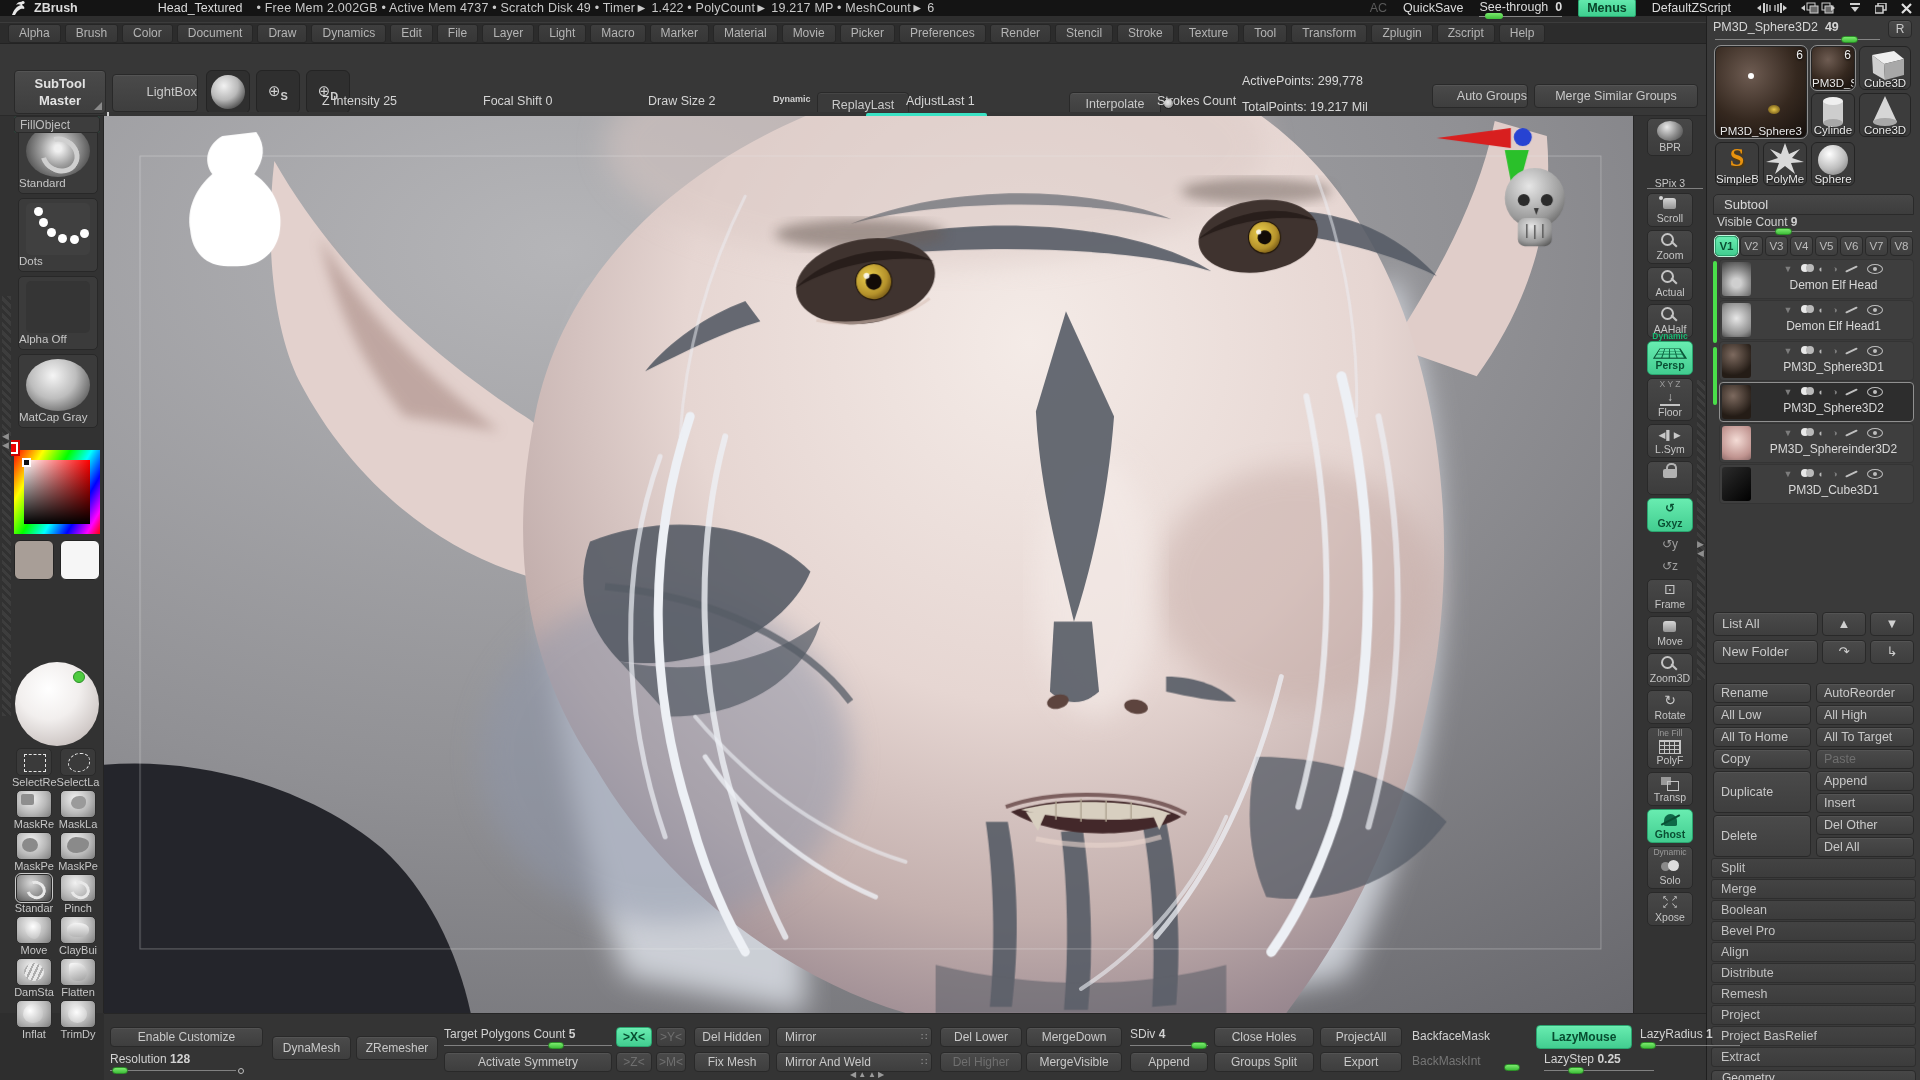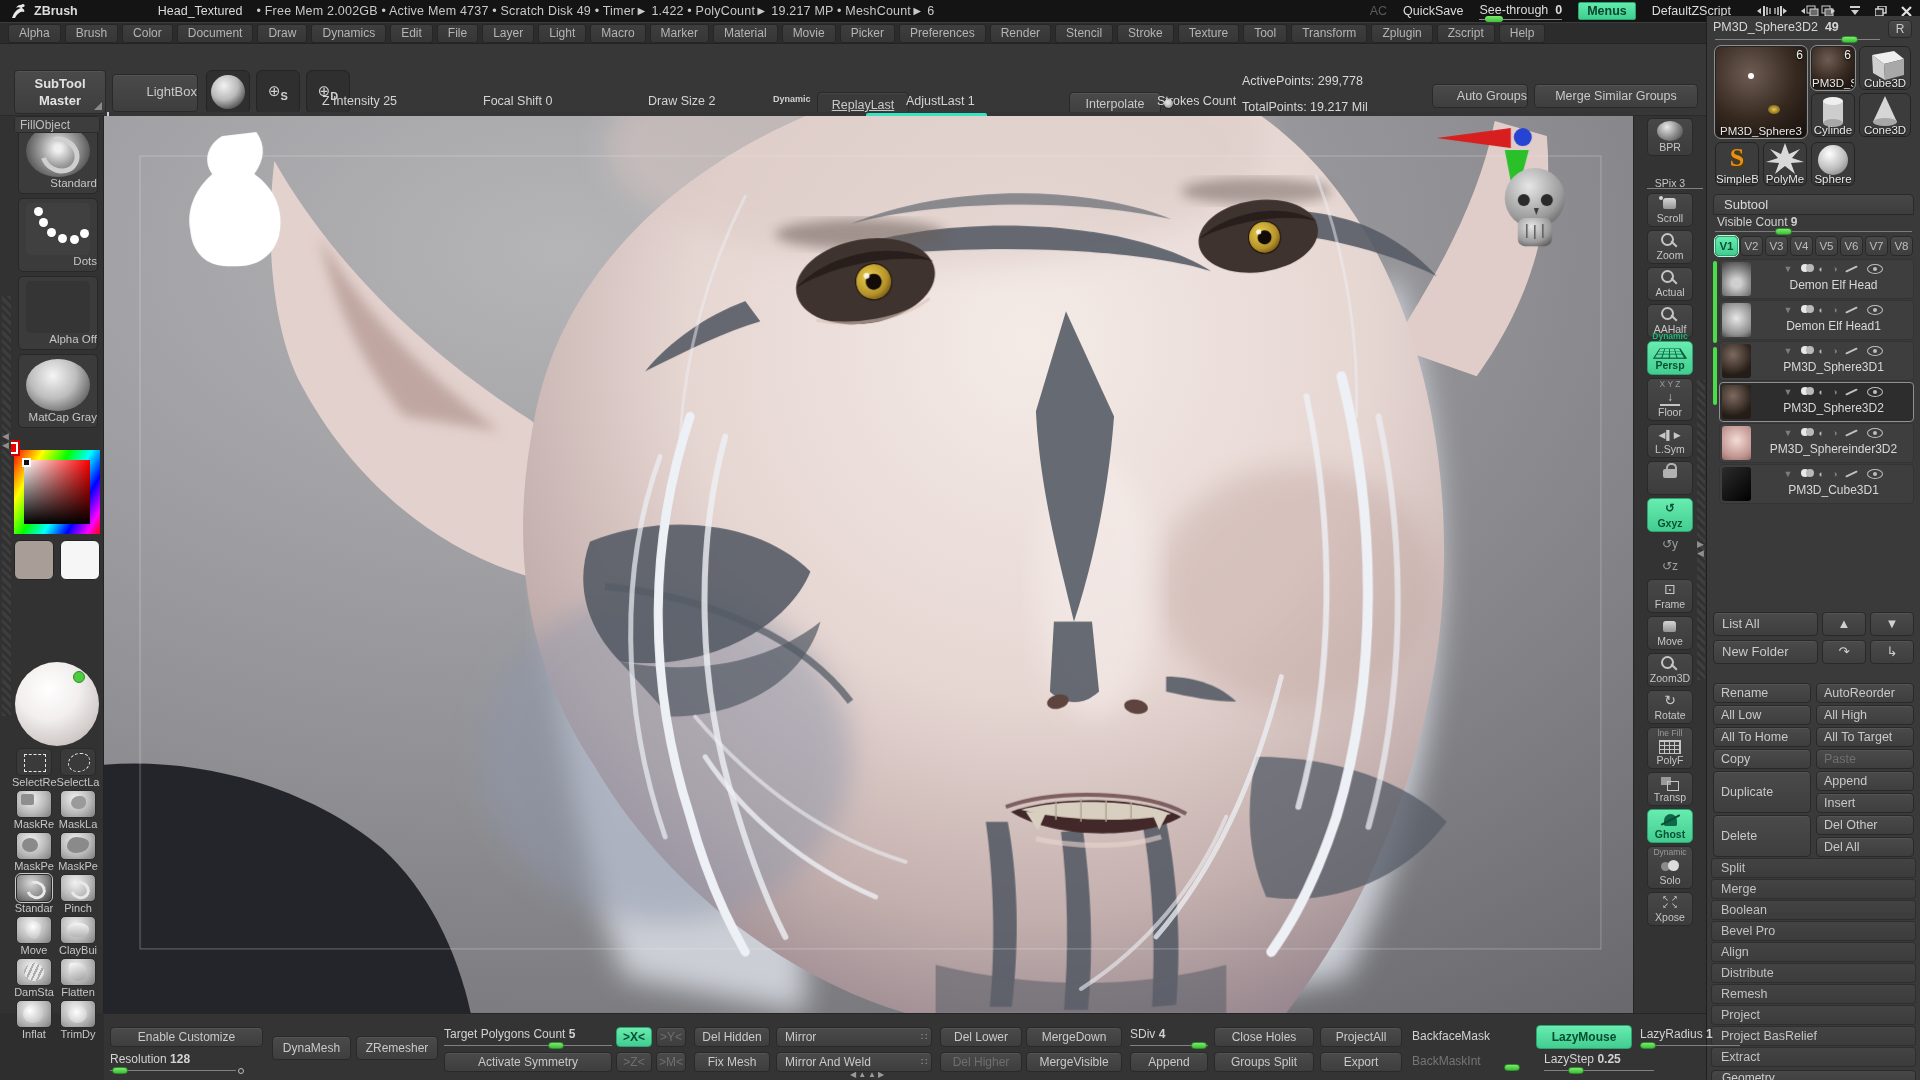--- a/index.html
+++ b/index.html
@@ -1,20 +1,20 @@
 <!DOCTYPE html>
 <html><head>
 <meta charset="utf-8">
 <style>
   html,body{margin:0;padding:0;background:#1b1b1b;}
   *{box-sizing:border-box;font-family:"Liberation Sans","DejaVu Sans",sans-serif;-webkit-user-select:none;user-select:none;}
   #root{position:relative;width:1920px;height:1080px;overflow:hidden;background:#2e2e2e;}
 
   
-  #titlebar{position:absolute;left:0;top:0;width:1920px;height:22px;background:#141414;color:#dcdcdc;font-size:12.5px;display:flex;align-items:center;}
+  #titlebar{position:absolute;left:0;top:0;width:1920px;height:16px;background:#141414;color:#dcdcdc;font-size:12.5px;display:flex;align-items:center;}
   #titlebar .logo{width:20px;height:16px;margin:0 6px 0 8px;}
   #titlebar .app{font-weight:bold;margin-right:80px;}
   #titlebar .doc{margin-right:14px;}
   #titlebar .stats{color:#c9c9c9;letter-spacing:.2px;}
   #titlebar .tright{margin-left:auto;display:flex;align-items:center;gap:16px;padding-right:8px;}
   .tb-ac{color:#5a5a5a;}
   .seethru{position:relative;padding-bottom:3px;}
   .seethru .knob{position:absolute;left:6px;bottom:-2px;width:18px;height:6px;border-radius:3px;background:linear-gradient(#7bea6e,#3fbf3a);}
   .seethru .trk{position:absolute;left:0;right:0;bottom:0;height:1px;background:#888;}
   .pill-menus{background:linear-gradient(#63e9ad,#3ecf8f);color:#09452a;font-weight:bold;border-radius:2px;padding:1px 8px;border:1px solid #2aa56f;}
@@ -35,34 +35,34 @@
   #lightbox{position:absolute;left:112px;top:30px;width:86px;height:38px;line-height:34px;font-size:13px;text-align:right;}
   .tool-orb{position:absolute;top:26px;width:44px;height:44px;border-radius:6px;background:#2f2f2f;border:1px solid #242424;display:flex;align-items:center;justify-content:center;}
   .orb-sphere{width:34px;height:34px;border-radius:50%;background:radial-gradient(circle at 38% 32%,#f2f2f2,#b9b9b9 45%,#4c4c4c 80%);}
   .orb-glyph{color:#cfcfcf;font-size:15px;}
   .orb-glyph b{font-size:11px;vertical-align:-4px;}
   .sl{position:relative;color:#d4d4d4;font-size:12.5px;}
   .sl .trk{position:absolute;left:0;right:0;bottom:0;height:1px;background:#cdcdcd;opacity:.5;}
   .sl .knob{position:absolute;bottom:-3px;width:17px;height:7px;border-radius:4px;background:linear-gradient(#7bea6e,#3fbf3a);border:1px solid #2c8f28;}
   .sl .lab{white-space:nowrap;}
   #dyn-lab{position:absolute;left:773px;top:50px;font-size:9px;font-weight:bold;color:#cfcfcf;}
-  #replay{position:absolute;left:817px;top:48px;width:92px;height:26px;line-height:24px;background:#3a3a3a;text-decoration:underline;}
+  #replay{position:absolute;left:817px;top:48px;width:92px;height:26px;line-height:24px;background:#3a3a3a;}
   #interp{position:absolute;left:1069px;top:48px;width:92px;height:24px;line-height:22px;}
   #interp .dot{position:absolute;right:-14px;top:5px;width:11px;height:11px;border-radius:50%;background:radial-gradient(circle at 40% 35%,#efefef,#777);border:1px solid #222;}
   .pts{position:absolute;left:1242px;color:#d8d8d8;font-size:12.5px;white-space:nowrap;}
   #autogrp{position:absolute;left:1432px;top:40px;width:96px;height:24px;line-height:22px;text-align:right;}
   #mergesim{position:absolute;left:1534px;top:40px;width:164px;height:24px;line-height:22px;}
   #ruler{position:absolute;left:104px;top:112px;width:1529px;height:10px;background:#353535;}
   #ruler .line{position:absolute;left:0;right:4px;top:6px;height:1px;background:#6a6a6a;}
   #ruler .tick{position:absolute;left:3px;top:0;width:2px;height:9px;background:#cdcdcd;}
   #progress{position:absolute;left:762px;top:1px;width:121px;height:7px;background:#3ae2c4;border-radius:2px;}
 
   
   #sidebar{position:absolute;left:0;top:116px;width:104px;height:897px;background:#323232;border-right:1px solid #242424;}
-  .side-tile{position:absolute;left:18px;width:80px;background:#3b3b3b;border:1px solid #282828;border-radius:5px;color:#c6c6c6;font-size:11.5px;text-align:right;padding-top:4px;}
+  .side-tile{position:absolute;left:18px;width:80px;background:#3b3b3b;border:1px solid #282828;border-radius:5px;color:#c6c6c6;font-size:11.5px;text-align:left;padding-top:4px;}
   .side-tile .art{width:64px;height:52px;margin:0 auto;border-radius:5px;}
   .art-swirl{background:radial-gradient(circle at 50% 45%,#efefef 8%,#9f9f9f 40%,#585858 75%);border-radius:50% !important;position:relative;}
   .art-swirl::after{content:"";position:absolute;left:14px;top:12px;width:30px;height:26px;border:5px solid #cfcfcf;border-left-color:transparent;border-radius:50%;transform:rotate(30deg);}
   .art-dots{position:relative;background:#404040;}
   .art-dots i{position:absolute;width:9px;height:9px;border-radius:50%;background:#fff;}
   .art-matcap{background:radial-gradient(circle at 42% 32%,#f5f5f5,#bdbdbd 45%,#565656 85%);border-radius:50% !important;}
   #picker{position:absolute;left:14px;top:334px;width:86px;height:84px;background:linear-gradient(120deg,#f00,#ff0 22%,#0f0 42%,#0ff 58%,#00f 75%,#f0f 90%,#f00);padding:10px;}
   #picker .sv{width:100%;height:100%;background:linear-gradient(to bottom,rgba(0,0,0,0),#000),linear-gradient(to right,#fff,#f00);position:relative;}
   #picker .sel{position:absolute;left:-2px;top:-2px;width:9px;height:9px;border:2px solid #fff;background:#111;}
   #picker .hsel{position:absolute;left:-8px;top:-8px;width:12px;height:12px;border:2px solid #fff;outline:2px solid #c00;background:#e00;}

